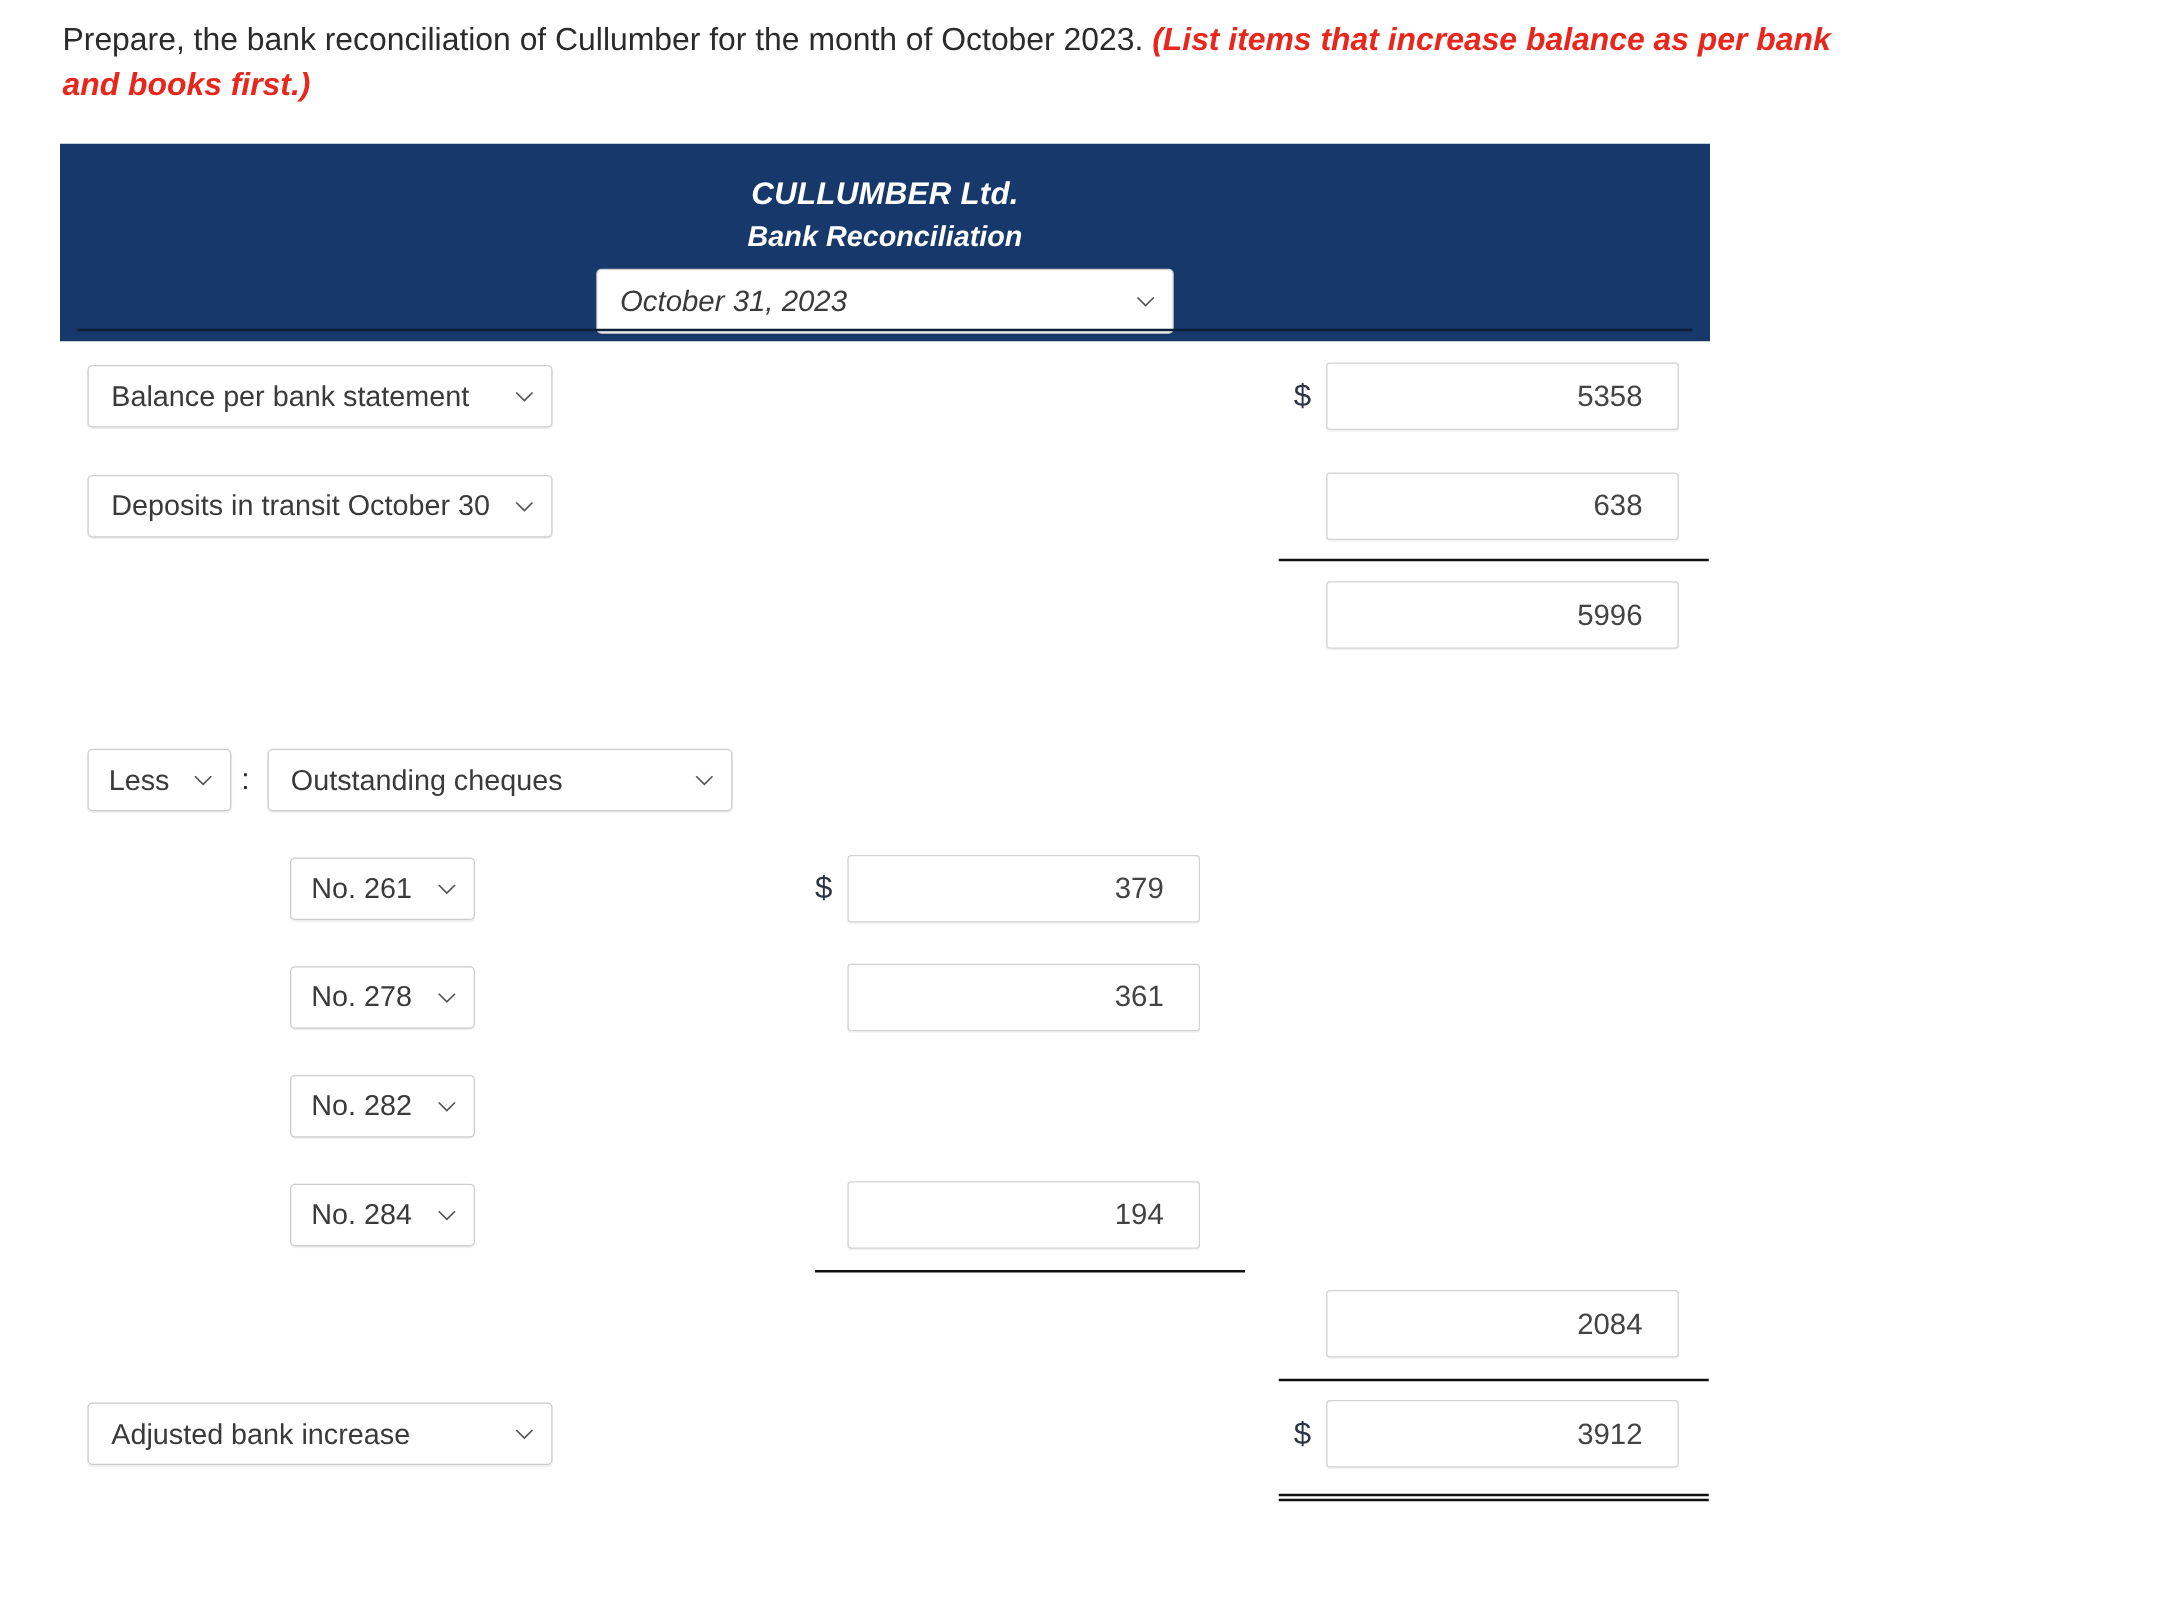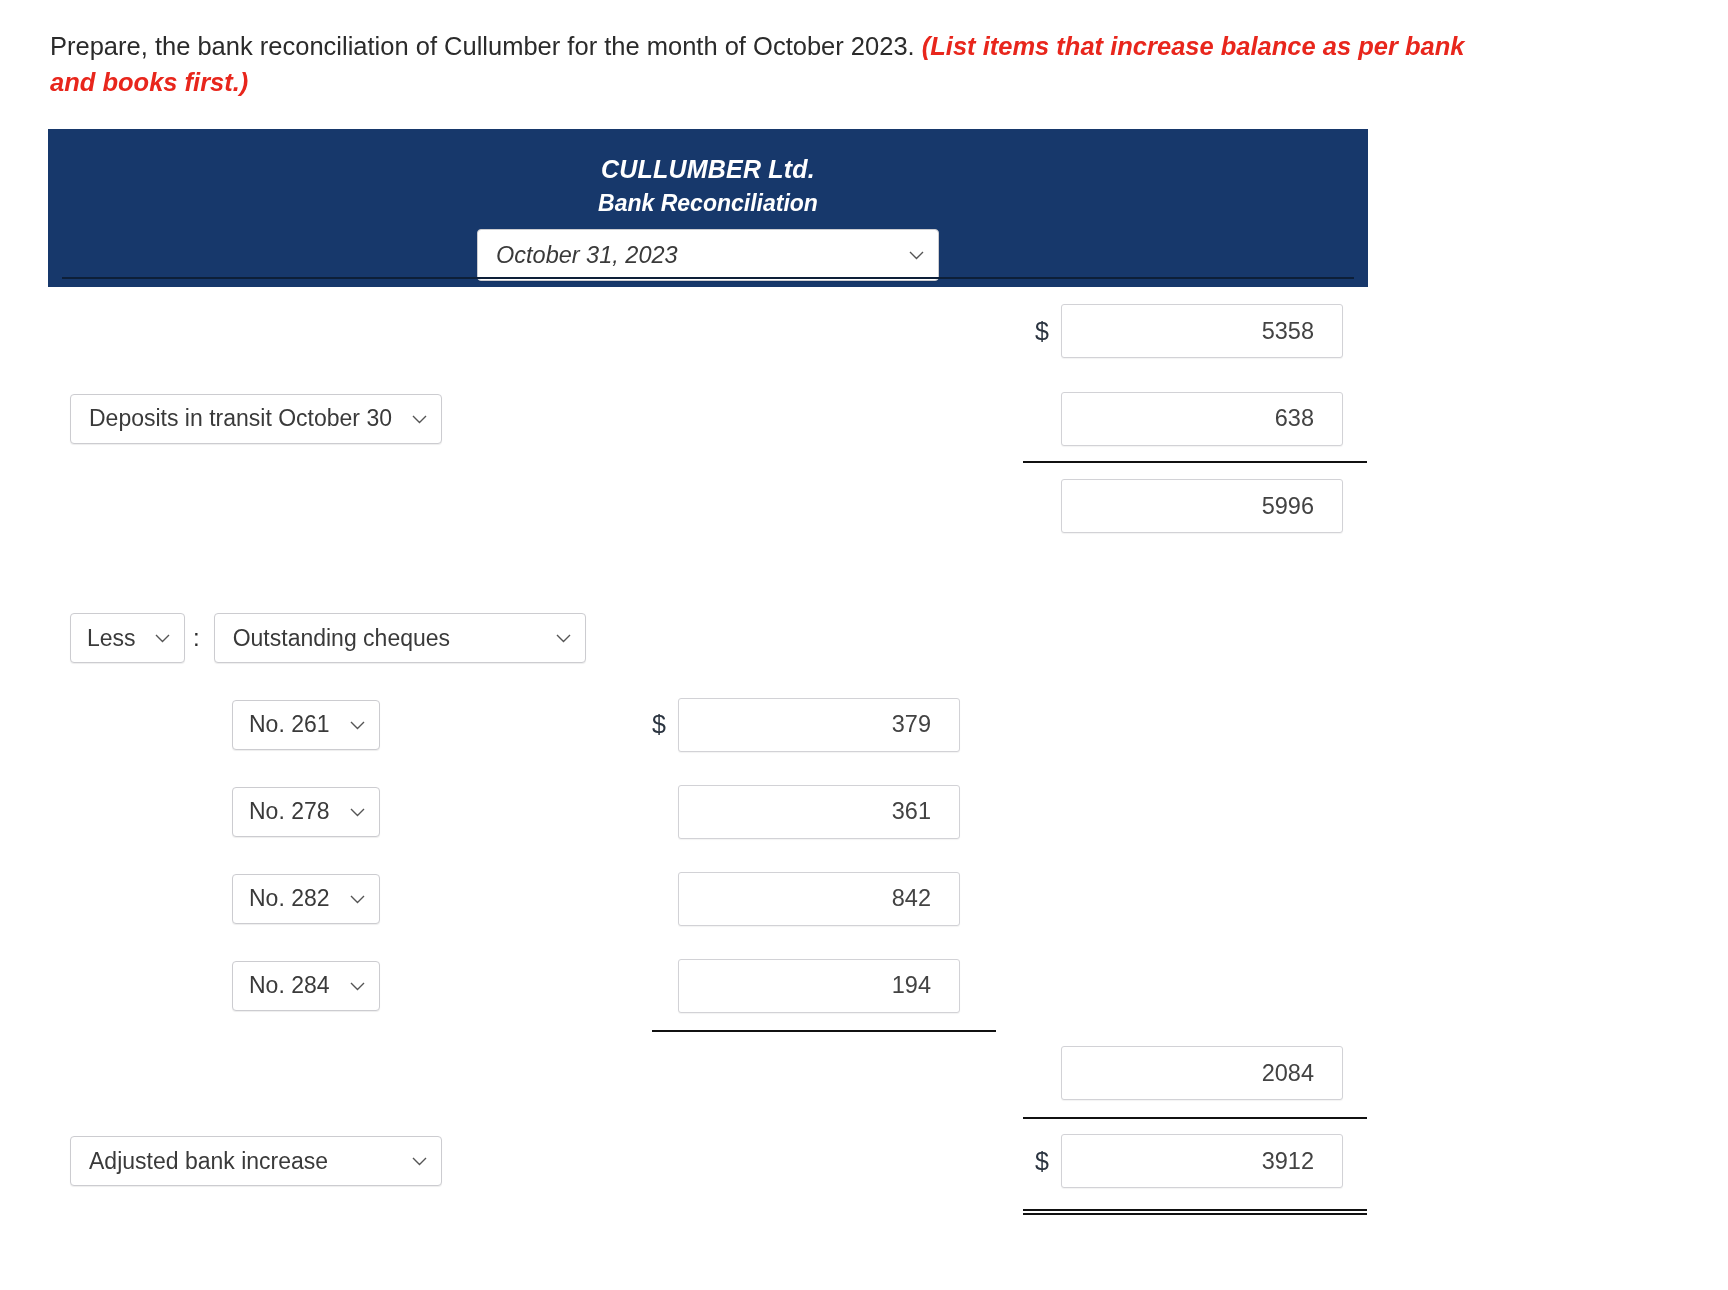--- a/index.html
+++ b/index.html
@@ -10,21 +10,21 @@
   }
   body {
     width: 1728px;
     height: 1290px;
     overflow: hidden;
     position: relative;
   }
 
   
   .prompt {
-    padding: 28px 50px 0 50px;
+    padding: 14px 50px 0 50px;
     font-size: 25.5px;
     line-height: 1.42;
     color: #2b2b2b;
     max-width: 1560px;
   }
   .prompt .hint {
     color: #e8261c;
     font-style: italic;
     font-weight: bold;
   }
@@ -211,20 +211,30 @@
             </svg>
         </span>
       </div>
     </div>
     <div class="line-under"></div>
   </div>
 
   <div class="rows">
 
     <div class="row" style="height:88px;">
+      <div class="col-left">
+        <div class="sel sel-wide">
+          <span>Balance per bank statement</span>
+          <span class="chev">
+            <svg viewBox="0 0 15 9" width="15" height="9">
+                <path d="M1 1 L7.5 7.5 L14 1" fill="none" stroke="#555" stroke-width="1.4"></path>
+              </svg>
+          </span>
+        </div>
+      </div>
       <div class="col-mid"></div>
       <div class="col-right">
         <span class="dollar">$</span>
         <div class="inp inp-right">
           <span>5358</span>
         </div>
       </div>
     </div>
 
     <div class="row" style="height:87px;">
@@ -329,26 +339,20 @@
       <div class="col-left" style="padding-left:184px;">
         <div class="sel sel-cheque">
           <span>No. 282</span>
           <span class="chev">
             <svg viewBox="0 0 15 9" width="15" height="9">
                 <path d="M1 1 L7.5 7.5 L14 1" fill="none" stroke="#555" stroke-width="1.4"></path>
               </svg>
           </span>
         </div>
       </div>
-      <div class="col-mid">
-        <span class="dollar blank"></span>
-        <div class="inp inp-mid">
-          <span>842</span>
-        </div>
-      </div>
       <div class="col-right"></div>
     </div>
 
     <div class="row" style="height:87px;">
       <div class="col-left" style="padding-left:184px;">
         <div class="sel sel-cheque">
           <span>No. 284</span>
           <span class="chev">
             <svg viewBox="0 0 15 9" width="15" height="9">
                 <path d="M1 1 L7.5 7.5 L14 1" fill="none" stroke="#555" stroke-width="1.4"></path>

